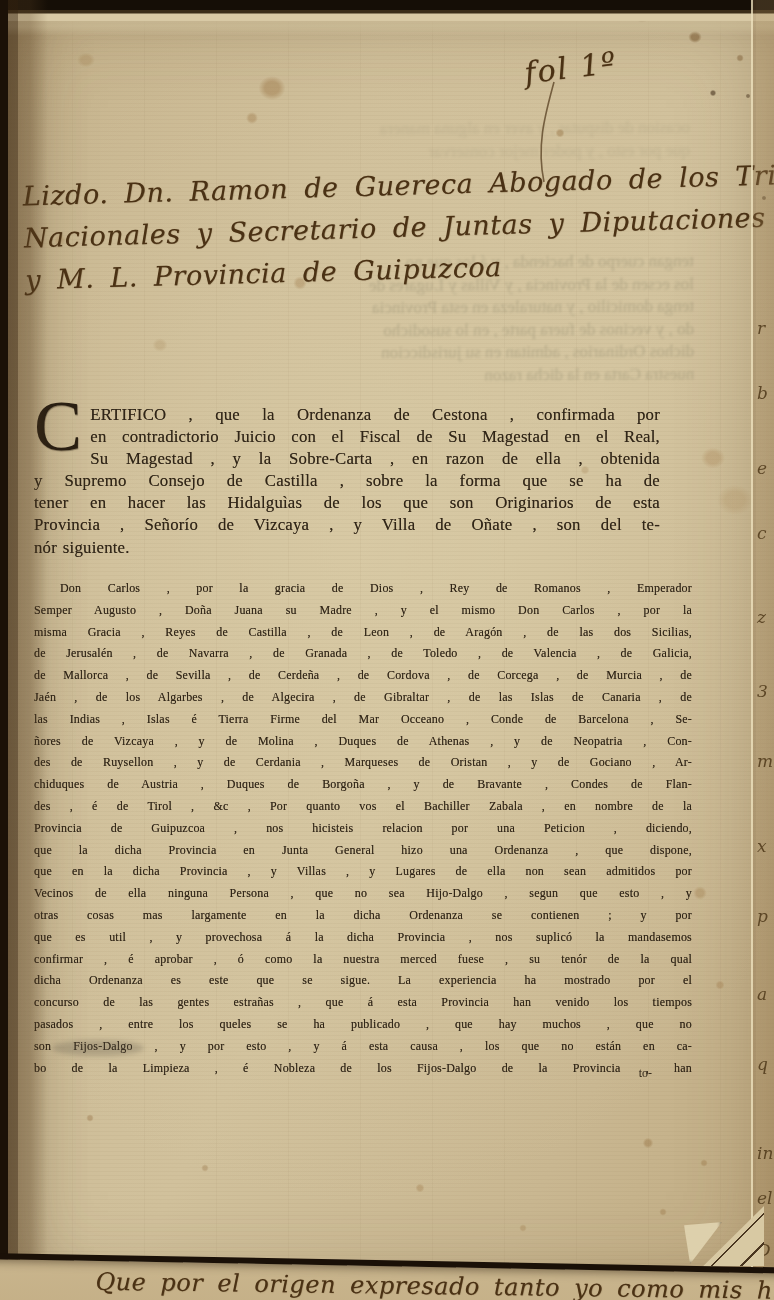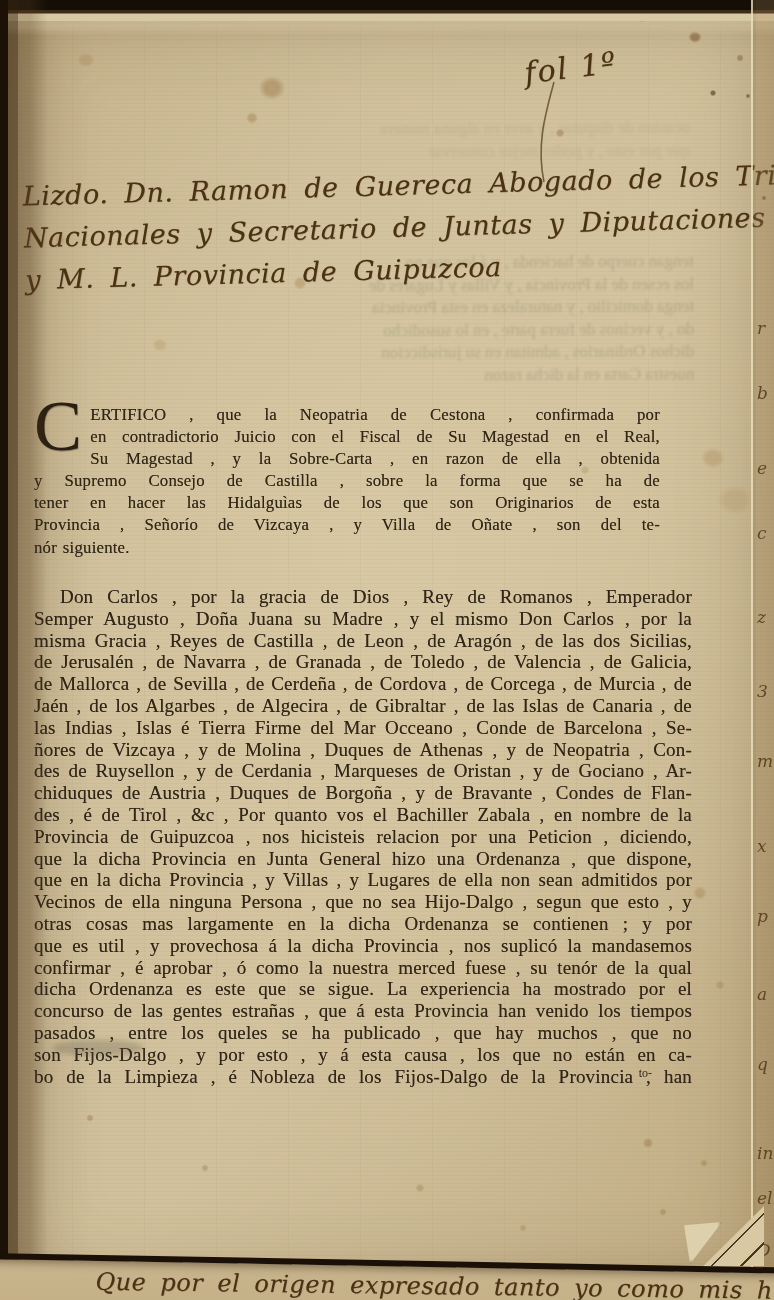--- a/index.html
+++ b/index.html
@@ -84,21 +84,21 @@
   }
   .inscription .hline{margin-bottom:11px;white-space:nowrap;}
   
   .print{
     position:absolute;
     color:#302517;
     letter-spacing:.2px;word-spacing:1.5px;
     text-shadow:0 0 .4px rgba(48,37,23,.55);
   }
   .cert{left:34px;top:404px;width:626px;font-size:16.8px;line-height:22.1px;}
-  .royal{left:34px;top:578px;width:658px;font-size:19px;line-height:21.8px;margin-top:8px;}
+  .royal{left:34px;top:578px;width:658px;font-size:12px;line-height:21.8px;}
   .pline{text-align:justify;text-align-last:justify;}
   .pline.end{text-align-last:left;}
   .pline.indent{text-indent:26px;}
   .initial{
     float:left;
     font-size:72px;line-height:52px;
     margin:-4px 8px 0 0;
     color:#2a1f12;
     text-shadow:.5px .5px .8px rgba(42,31,18,.4);
   }
@@ -183,21 +183,21 @@
     </svg>
 
     <div class="hand inscription">
       <div class="hline">Lizdo. Dn. Ramon de Guereca Abogado de los Tribunales</div>
       <div class="hline">Nacionales y Secretario de Juntas y Diputaciones de esta M. N.</div>
       <div class="hline">y M. L. Provincia de Guipuzcoa</div>
     </div>
 
     <div class="print cert">
       <div class="initial">C</div>
-      <div class="pline">ERTIFICO , que la Neopatria de Cestona , confirmada por</div>
+      <div class="pline">ERTIFICO , que la Ordenanza de Cestona , confirmada por</div>
       <div class="pline">en contradictorio Juicio con el Fiscal de Su Magestad en el Real,</div>
       <div class="pline">Su Magestad , y la Sobre-Carta , en razon de ella , obtenida</div>
       <div class="pline">y Supremo Consejo de Castilla , sobre la forma que se ha de</div>
       <div class="pline">tener en hacer las Hidalguìas de los que son Originarios de esta</div>
       <div class="pline">Provincia , Señorío de Vizcaya , y Villa de Oñate , son del te-</div>
       <div class="pline end">nór siguiente.</div>
     </div>
 
     <div class="print royal">
       <div class="pline indent">Don Carlos , por la gracia de Dios , Rey de Romanos , Emperador</div>

